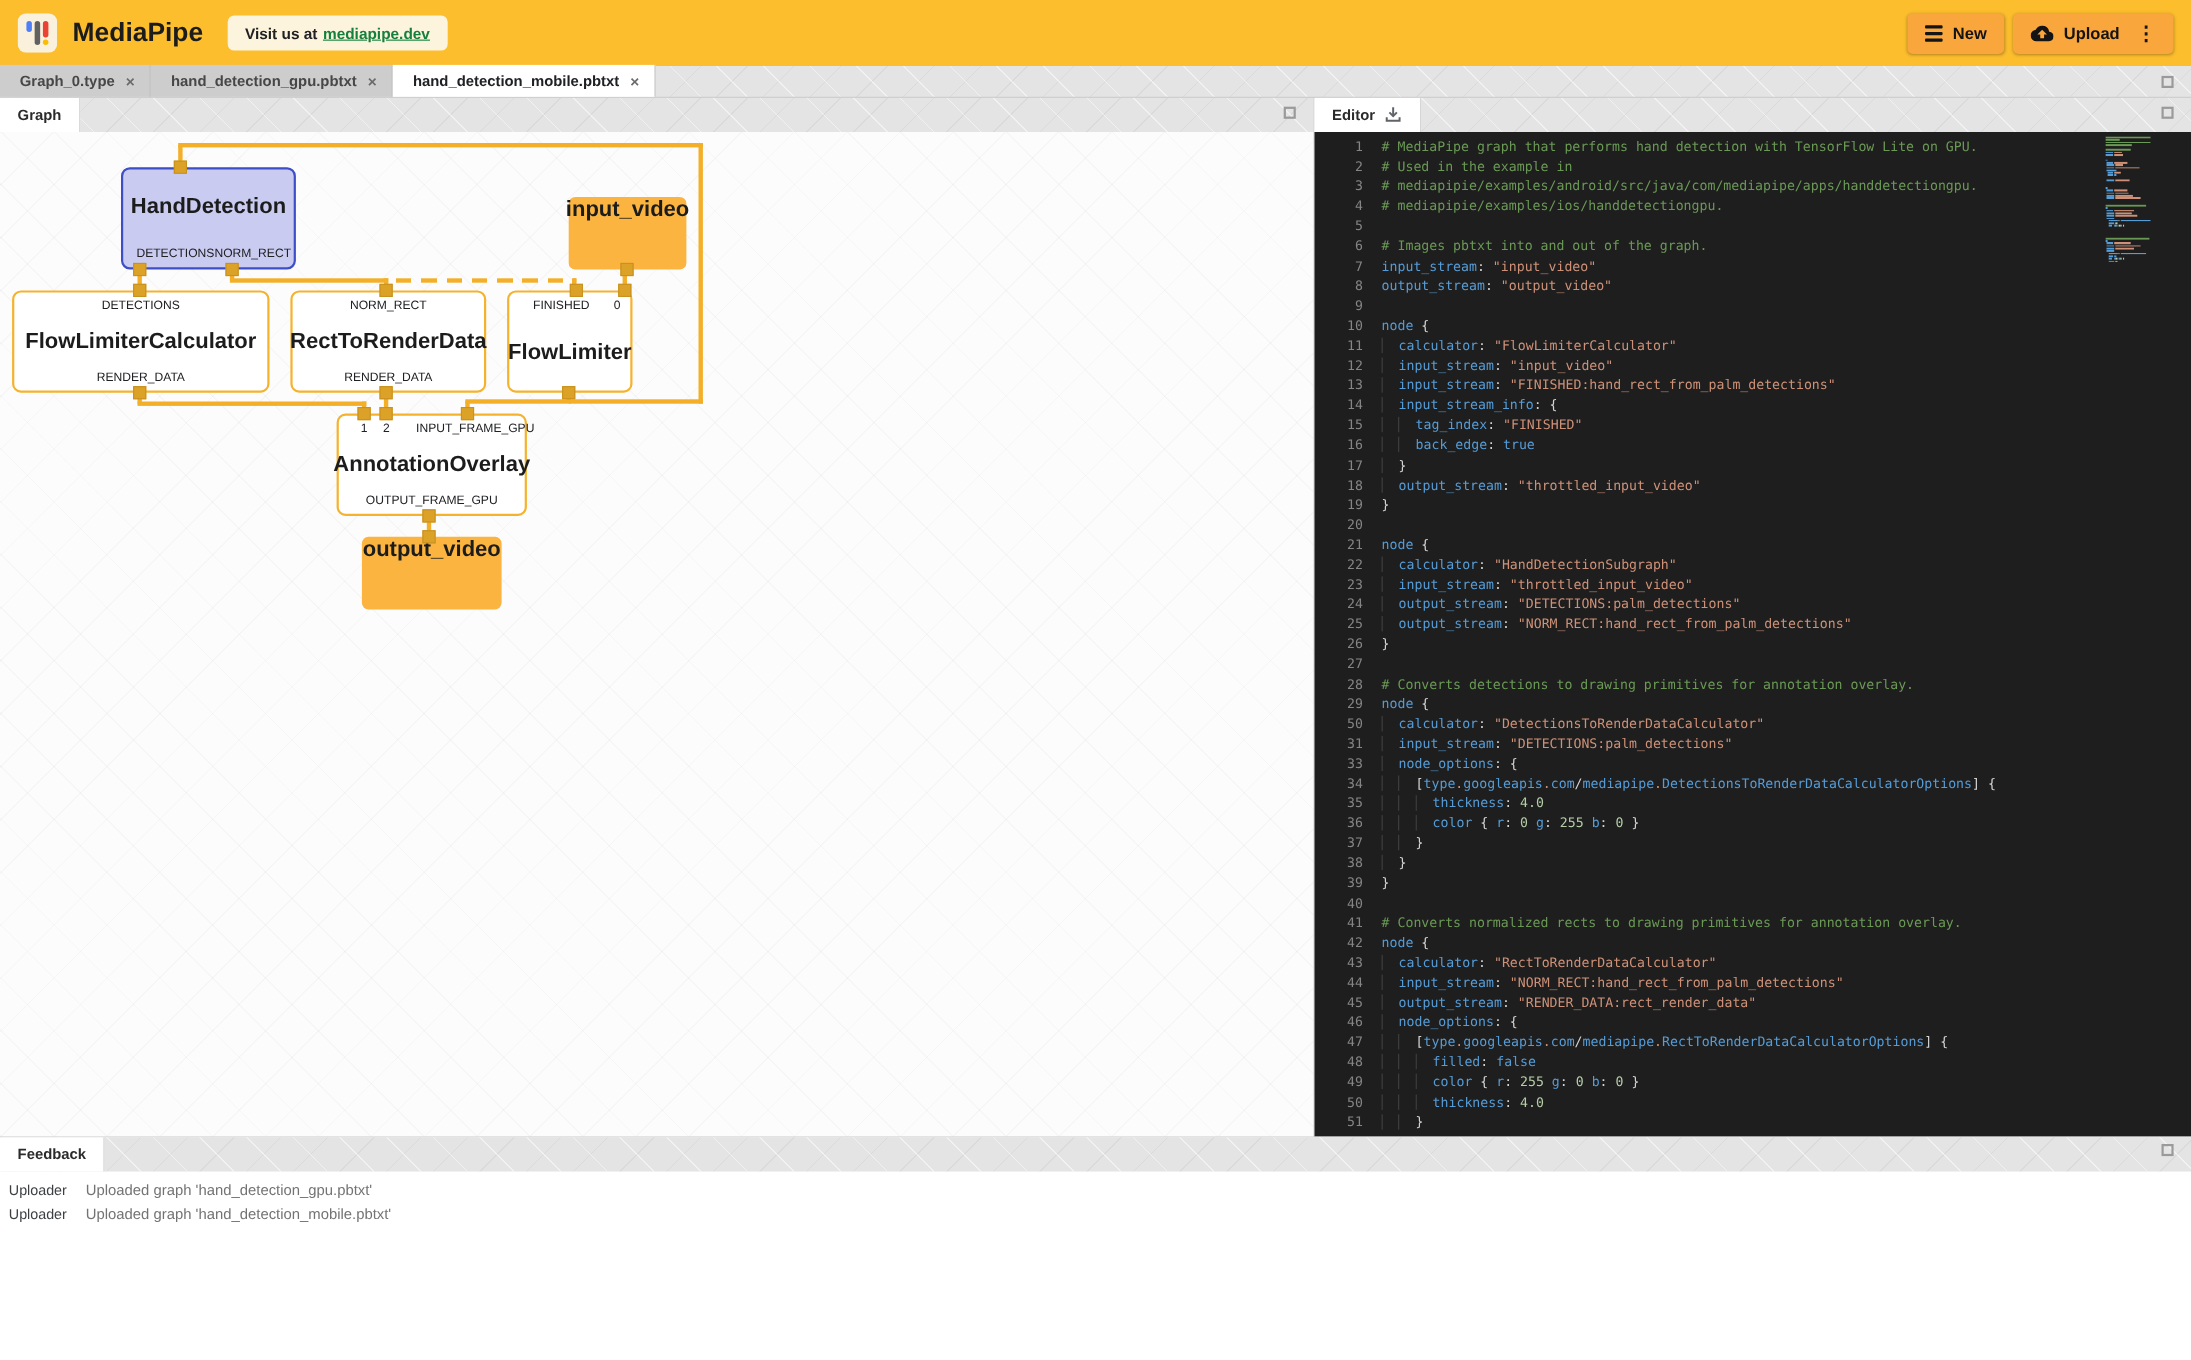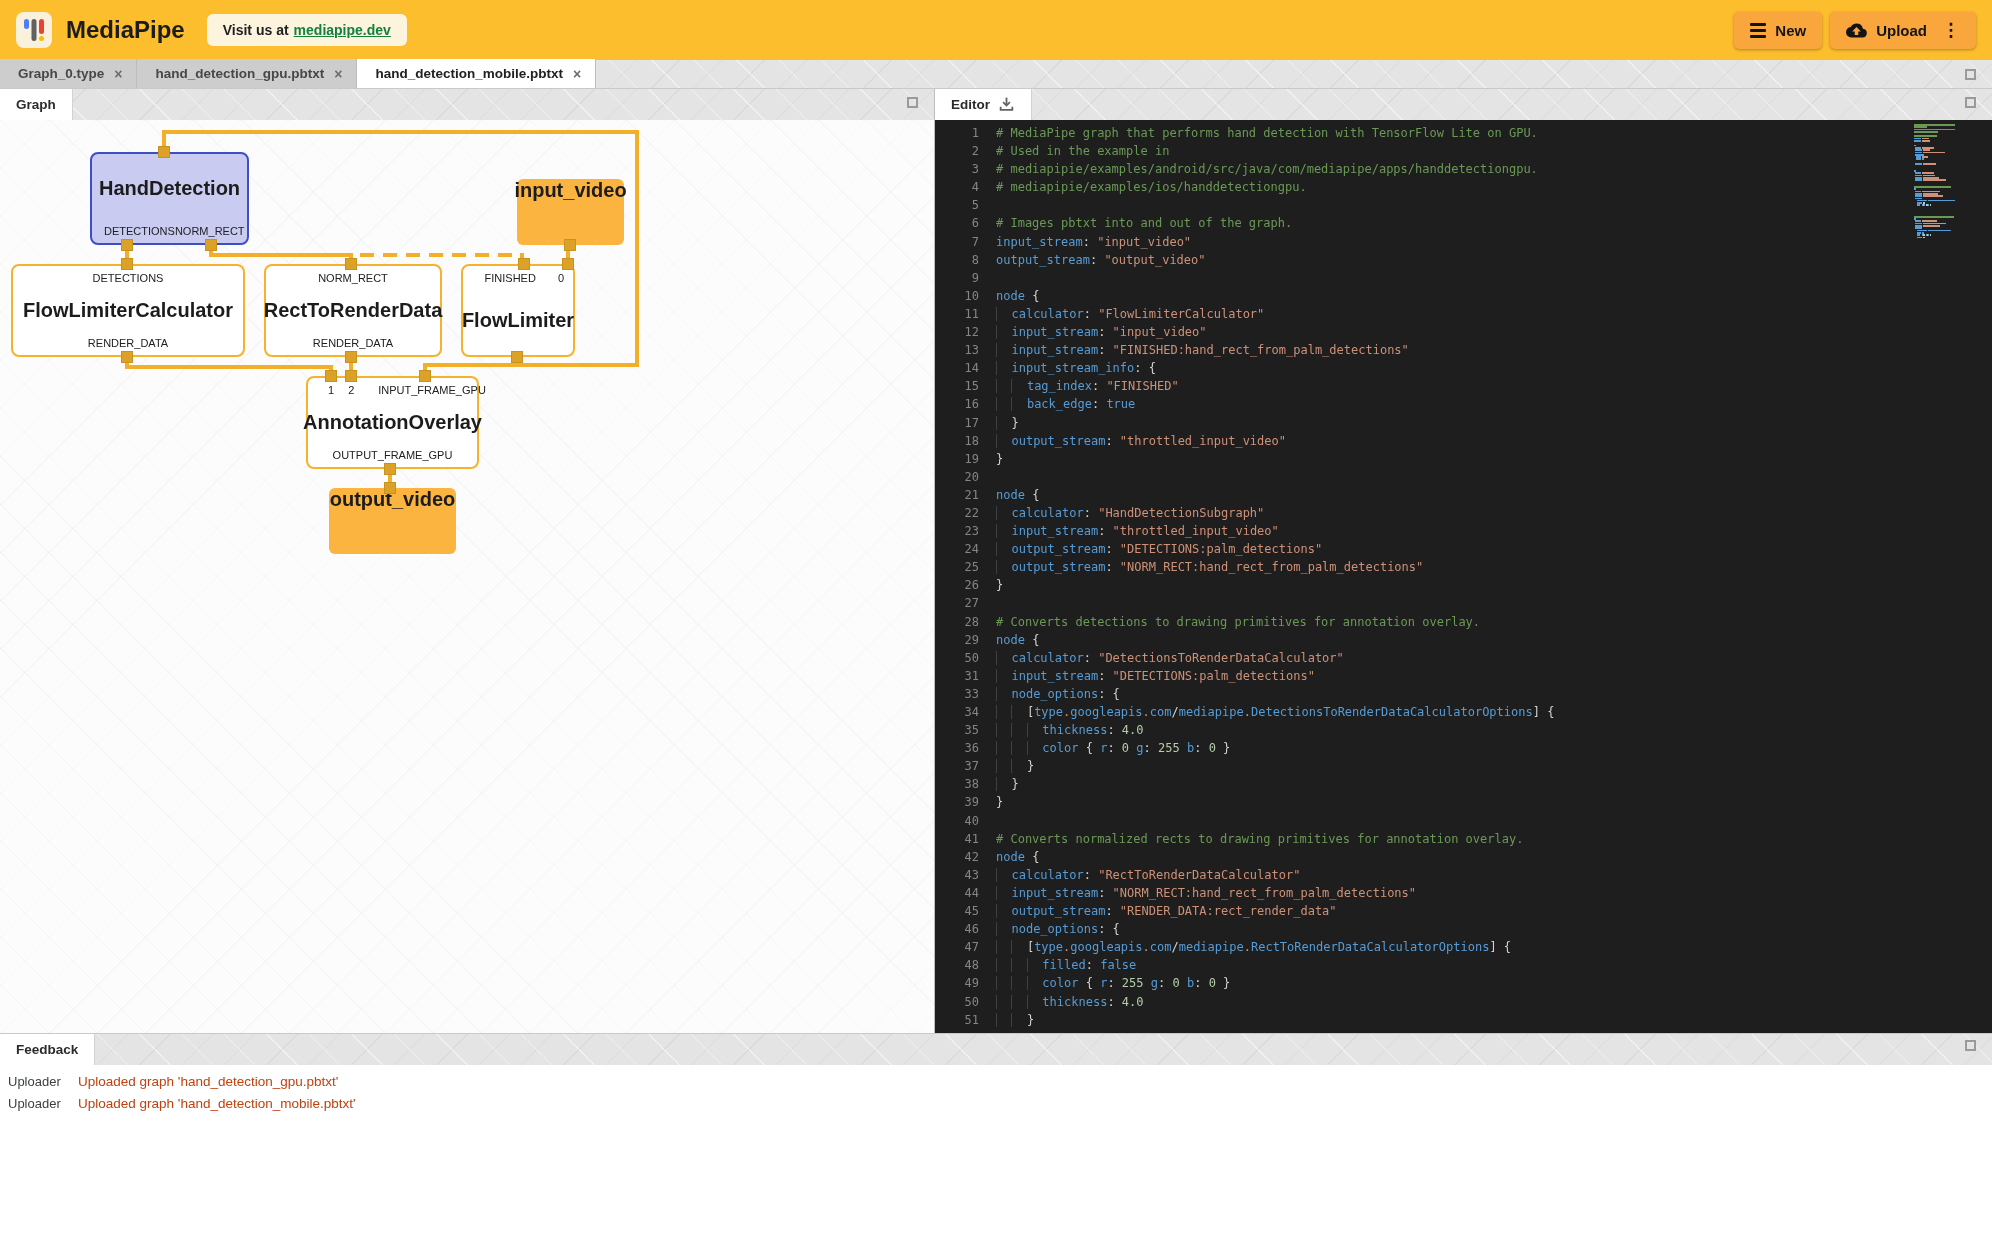--- a/index.html
+++ b/index.html
@@ -26,30 +26,30 @@
   #file-tabstrip { height:29px; border-bottom:1px solid #c9c9c9; }
   .ftab { height:29px; display:flex; align-items:center; gap:10px; padding:0 14px 0 18px; font-size:13.5px; font-weight:bold; color:#474747; background:#CDCDCD; border-right:1px solid #bdbdbd; cursor:pointer; }
   .ftab.active { background:#ffffff; color:#202124; }
   .tab-close { font-size:14px; color:#6b6b6b; cursor:pointer; line-height:1; }
   .panel-strip { height:31px; }
   .panel-tab { height:31px; background:#ffffff; display:flex; align-items:center; gap:8px; padding:0 16px; font-size:13.5px; font-weight:bold; color:#2b2b2b; border-right:1px solid #d2d2d2; cursor:pointer; }
   .popout { position:absolute; right:16px; top:8px; width:11px; height:11px; border:2px solid #9a9a9a; background:transparent; cursor:pointer; }
 
   
   main { display:flex; height:944px; }
-  .graph-panel { width:935px; border-right:1px solid #bdbdbd; display:flex; flex-direction:column; }
+  .graph-panel { width:1195px; border-right:1px solid #bdbdbd; display:flex; flex-direction:column; }
   .editor-panel { flex:1; display:flex; flex-direction:column; }
 
   
   #canvas { position:relative; flex:1; background:#FCFCFC;
     background-image:repeating-linear-gradient(45deg,rgba(0,0,0,.022) 0 1px,transparent 1px 34px),
                      repeating-linear-gradient(135deg,rgba(0,0,0,.022) 0 1px,transparent 1px 34px); overflow:hidden; }
   .node { position:absolute; border-radius:8px; display:flex; flex-direction:column; z-index:3; cursor:pointer; }
   .node.calc { background:#ffffff; border:2px solid #F5B22C; }
-  .node.subgraph { background:#C9CBF1; border:2px solid #3D4EC6; }
+  .node.subgraph { background:#C9CBF1; border:2px solid #3D4EC6;margin-left:20px; }
   .node.stream { background:#FBB440; border:none; border-radius:6px; justify-content:flex-start; }
   .node .title { flex:1; display:flex; align-items:center; justify-content:center; font-size:20px; font-weight:bold; color:#1c1c1c; }
   .node.stream .title { flex:0; }
   .ports { display:flex; font-size:11px; color:#202124; height:20px; align-items:center; }
   .ports.top { padding-top:4px; }
   .ports.bottom { padding-bottom:4px; }
   .ports.center { justify-content:center; }
   .ports.between { justify-content:space-between; padding-left:12px; padding-right:12px; }
   .ports.right { justify-content:flex-end; gap:22px; padding-right:9px; }
   .ports.left { justify-content:flex-start; gap:14px; padding-left:20px; }
@@ -68,21 +68,21 @@
   .ig { border-left:1px solid #404040; }
   #minimap { position:absolute; top:4px; right:16px; width:62px; z-index:5; }
   .mm-row { height:2.3px; overflow:hidden; white-space:nowrap; }
   .mm-row i { display:inline-block; height:1.7px; vertical-align:top; }
 
   
   .feedback-panel { height:203px; border-top:1px solid #c9c9c9; display:flex; flex-direction:column; background:#fff; }
   .feedback-body { flex:1; background:#fff; padding:9px 8px; }
   .fb-row { display:flex; margin-bottom:7px; align-items:baseline; }
   .fb-source { width:64px; flex:none; font-size:13px; color:#3c4043; }
-  .fb-msg { font-size:13.5px; font-weight:500; color:#c2410c; margin-left:6px; }
+  .fb-msg { font-size:13.5px; font-weight:500; color:#737373; margin-left:6px; }
 </style>
 </head>
 <body>
 
 <div id="app">
 
   <header>
     <svg class="logo-box" viewBox="0 0 36 36">
       <rect x="0" y="0" width="36" height="36" rx="8" fill="#FAF1DC"></rect>
       <rect x="8" y="7" width="5" height="10" rx="2.5" fill="#4F7FF7"></rect>

